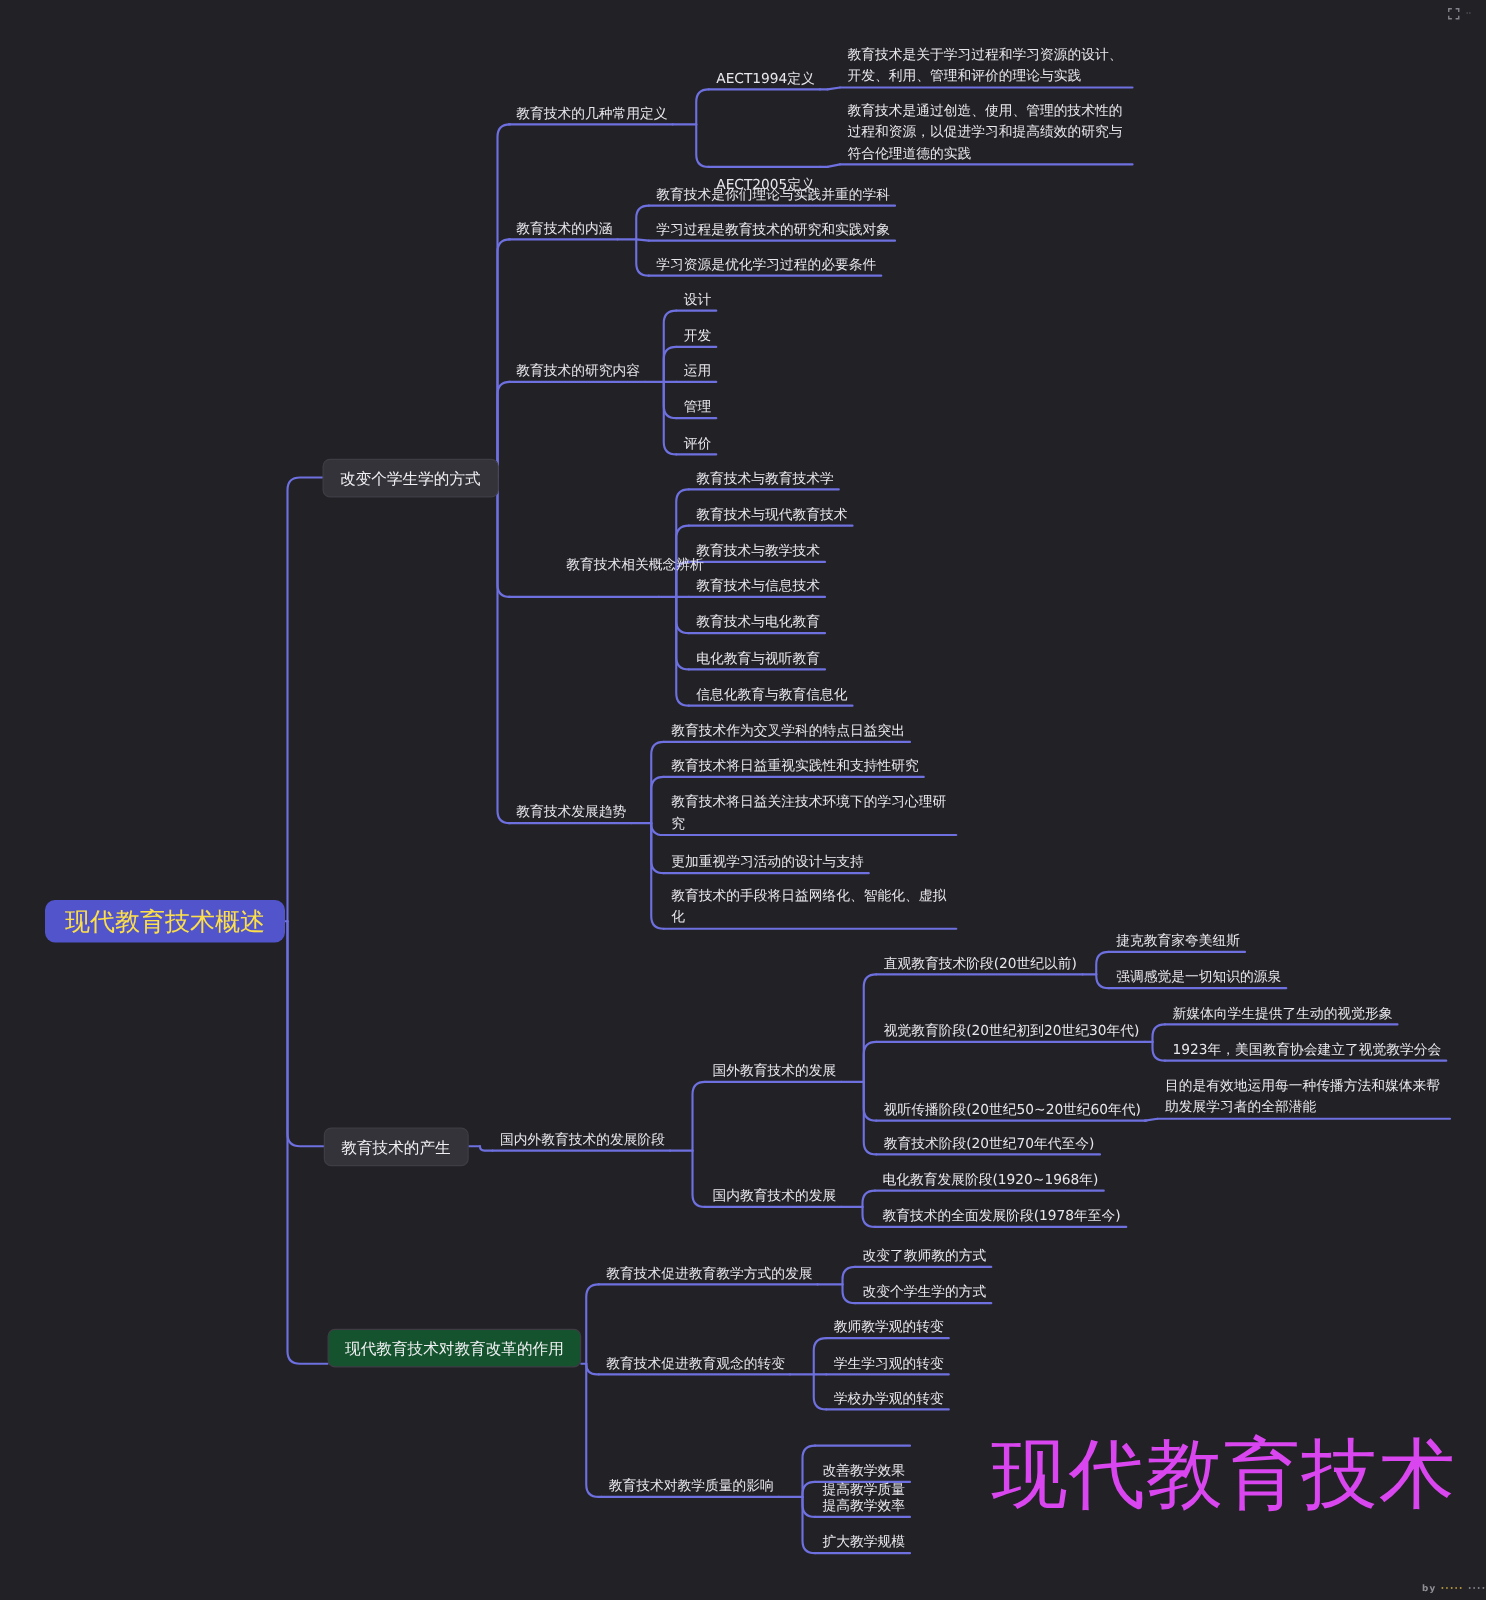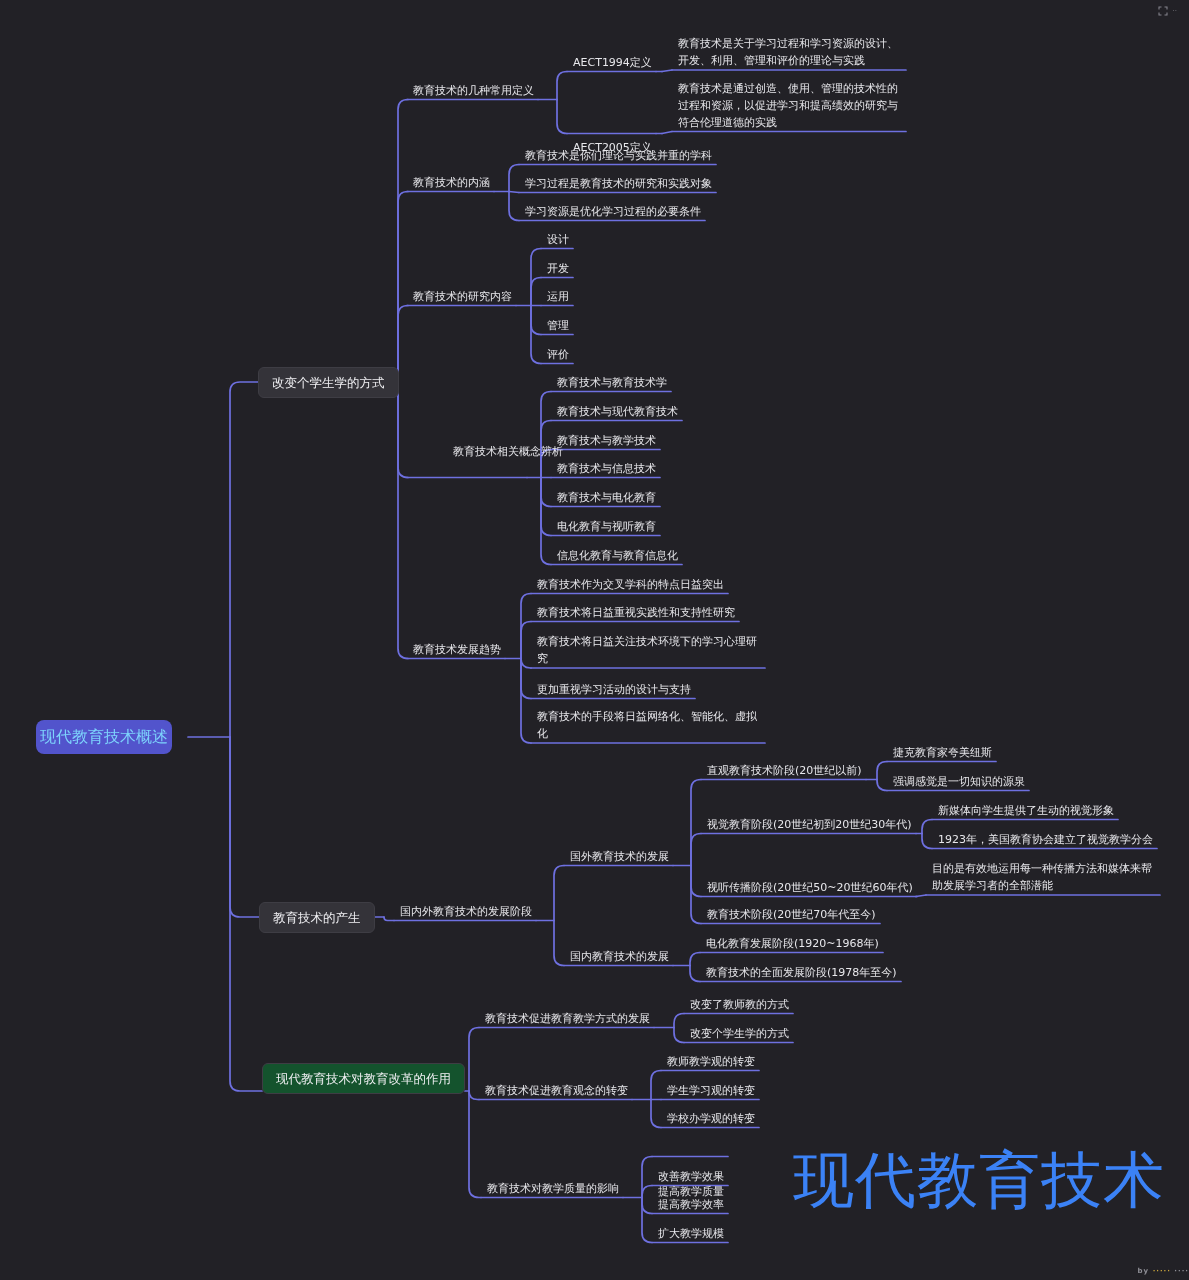--- a/index.html
+++ b/index.html
@@ -10,31 +10,31 @@
   }
   #wires{position:absolute;left:0;top:0;z-index:1;}
   #nodes{position:absolute;left:0;top:0;width:100%;height:100%;z-index:2;}
   .node{
     position:absolute;white-space:nowrap;
     font-size:11px;line-height:17px;color:#e8e8ec;
     z-index:3;
   }
   .node.wrap{white-space:normal;}
   .node.node-root{
-    font-size:16px;line-height:20px;padding:7px 4px;border-radius:8px;
-    color:#7dd3fc;font-weight:500;z-index:4;
+    font-size:20px;line-height:20px;padding:7px 16px;border-radius:8px;
+    color:#fde047;font-weight:500;z-index:4;
   }
   .node.node-branch{
     font-size:12.5px;line-height:17px;padding:6px 13px;border-radius:6px;
     color:#f0f0f3;z-index:4;border:1px solid #3e3d44;
   }
   #big-title{
     position:absolute;left:793px;top:1146px;z-index:2;
     font-size:61px;line-height:1.1;font-weight:200;letter-spacing:1px;
-    color:#3b82f6;white-space:nowrap;
+    color:#d946ef;white-space:nowrap;
   }
   #corner{
     position:absolute;right:12px;top:6px;z-index:5;
     display:flex;align-items:center;gap:5px;color:#84848c;font-size:7px;
   }
   #footer{
     position:absolute;left:0;right:0;bottom:4px;z-index:5;
     text-align:right;font-size:7px;line-height:10px;color:#8f8f96;
     letter-spacing:1px;
     font-weight:bold;

